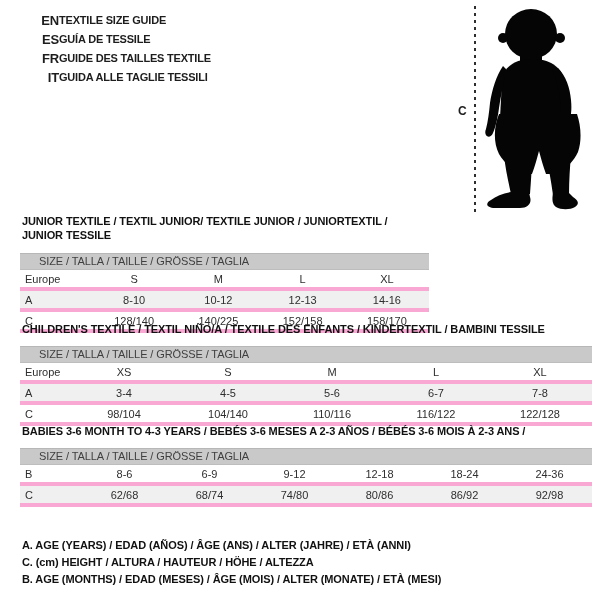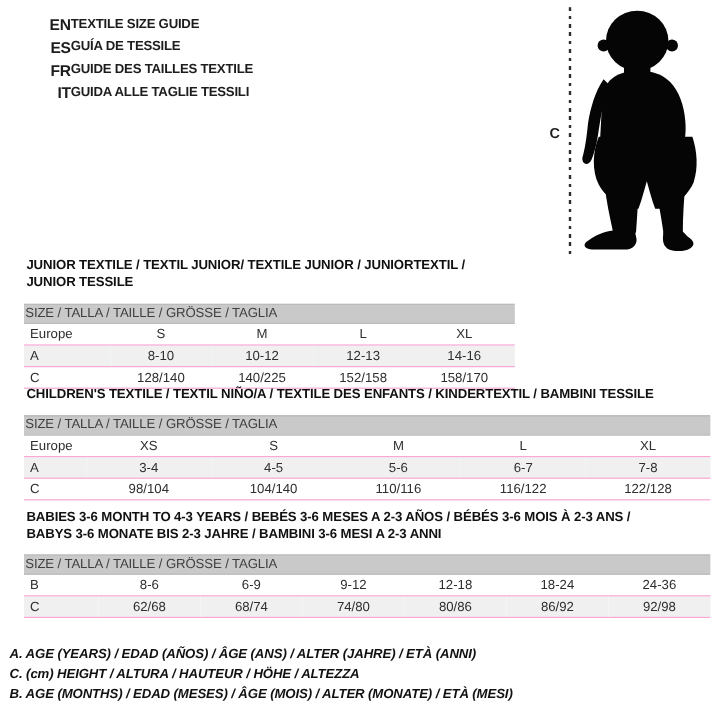--- a/index.html
+++ b/index.html
@@ -23,31 +23,31 @@
   .figure svg{position:absolute;left:20px;top:0;}
 
   
   .tbl-sec{position:absolute;left:8px;margin-left:12px;}
   .sec1{top:214px;width:409px;}
   .sec2{top:322px;width:572px;}
   .sec3{top:424px;width:572px;}
   .tbl-title{font-size:11px;font-weight:bold;letter-spacing:-0.1px;line-height:14px;padding-left:2px;color:#111;}
   .size-bar{
     margin-top:10px;height:17px;line-height:17px;background:#c9c9c9;
-    padding-left:1px;font-size:11px;color:#3f3f3f;letter-spacing:-0.1px;
+    padding-left:19px;font-size:11px;color:#3f3f3f;letter-spacing:-0.1px;
     box-shadow:inset 0 1px 0 #b7b7b7, inset 0 -1px 0 #bdbdbd;
   }
   .sec1 .size-bar{margin-top:11px;}
   table{border-collapse:collapse;table-layout:fixed;width:100%;}
-  td{height:17px;font-size:11px;color:#2e2e2e;text-align:center;padding:0;border-bottom:1px solid #f9a8d4;}
+  td{height:17px;font-size:11px;color:#2e2e2e;text-align:center;padding:0;border-bottom:4px solid #f9a8d4;}
   td:first-child{text-align:left;padding-left:5px;}
   tr.alt td{background:#f0f0f0;}
 
   
-  .notes{position:absolute;left:8px;top:537px;font-style:italic;}
+  .notes{position:absolute;left:22px;top:537px;}
   .note-line{font-size:11px;font-weight:bold;letter-spacing:-0.1px;line-height:17px;color:#111;}
 </style>
 </head>
 <body>
 
 <div class="lang-block">
   <div class="lang-row">
     <span class="lang-code">EN</span>
     <span class="lang-label">TEXTILE SIZE GUIDE</span>
   </div>
@@ -157,21 +157,20 @@
           <td>110/116</td>
           <td>116/122</td>
           <td>122/128</td>
         </tr>
       </tbody>
   </table>
 </div>
 
 <div class="tbl-sec sec3">
   <div class="tbl-title">BABIES 3-6 MONTH TO 4-3 YEARS / BEBÉS 3-6 MESES A 2-3 AÑOS / BÉBÉS 3-6 MOIS À 2-3 ANS /</div>
-  <div class="tbl-title">BABYS 3-6 MONATE BIS 2-3 JAHRE / BAMBINI 3-6 MESI A 2-3 ANNI</div>
   <div class="size-bar">SIZE / TALLA / TAILLE / GRÖSSE / TAGLIA</div>
   <table>
     <colgroup>
         <col style="width:62px">
         <col>
         <col>
         <col>
         <col>
         <col>
         <col>

